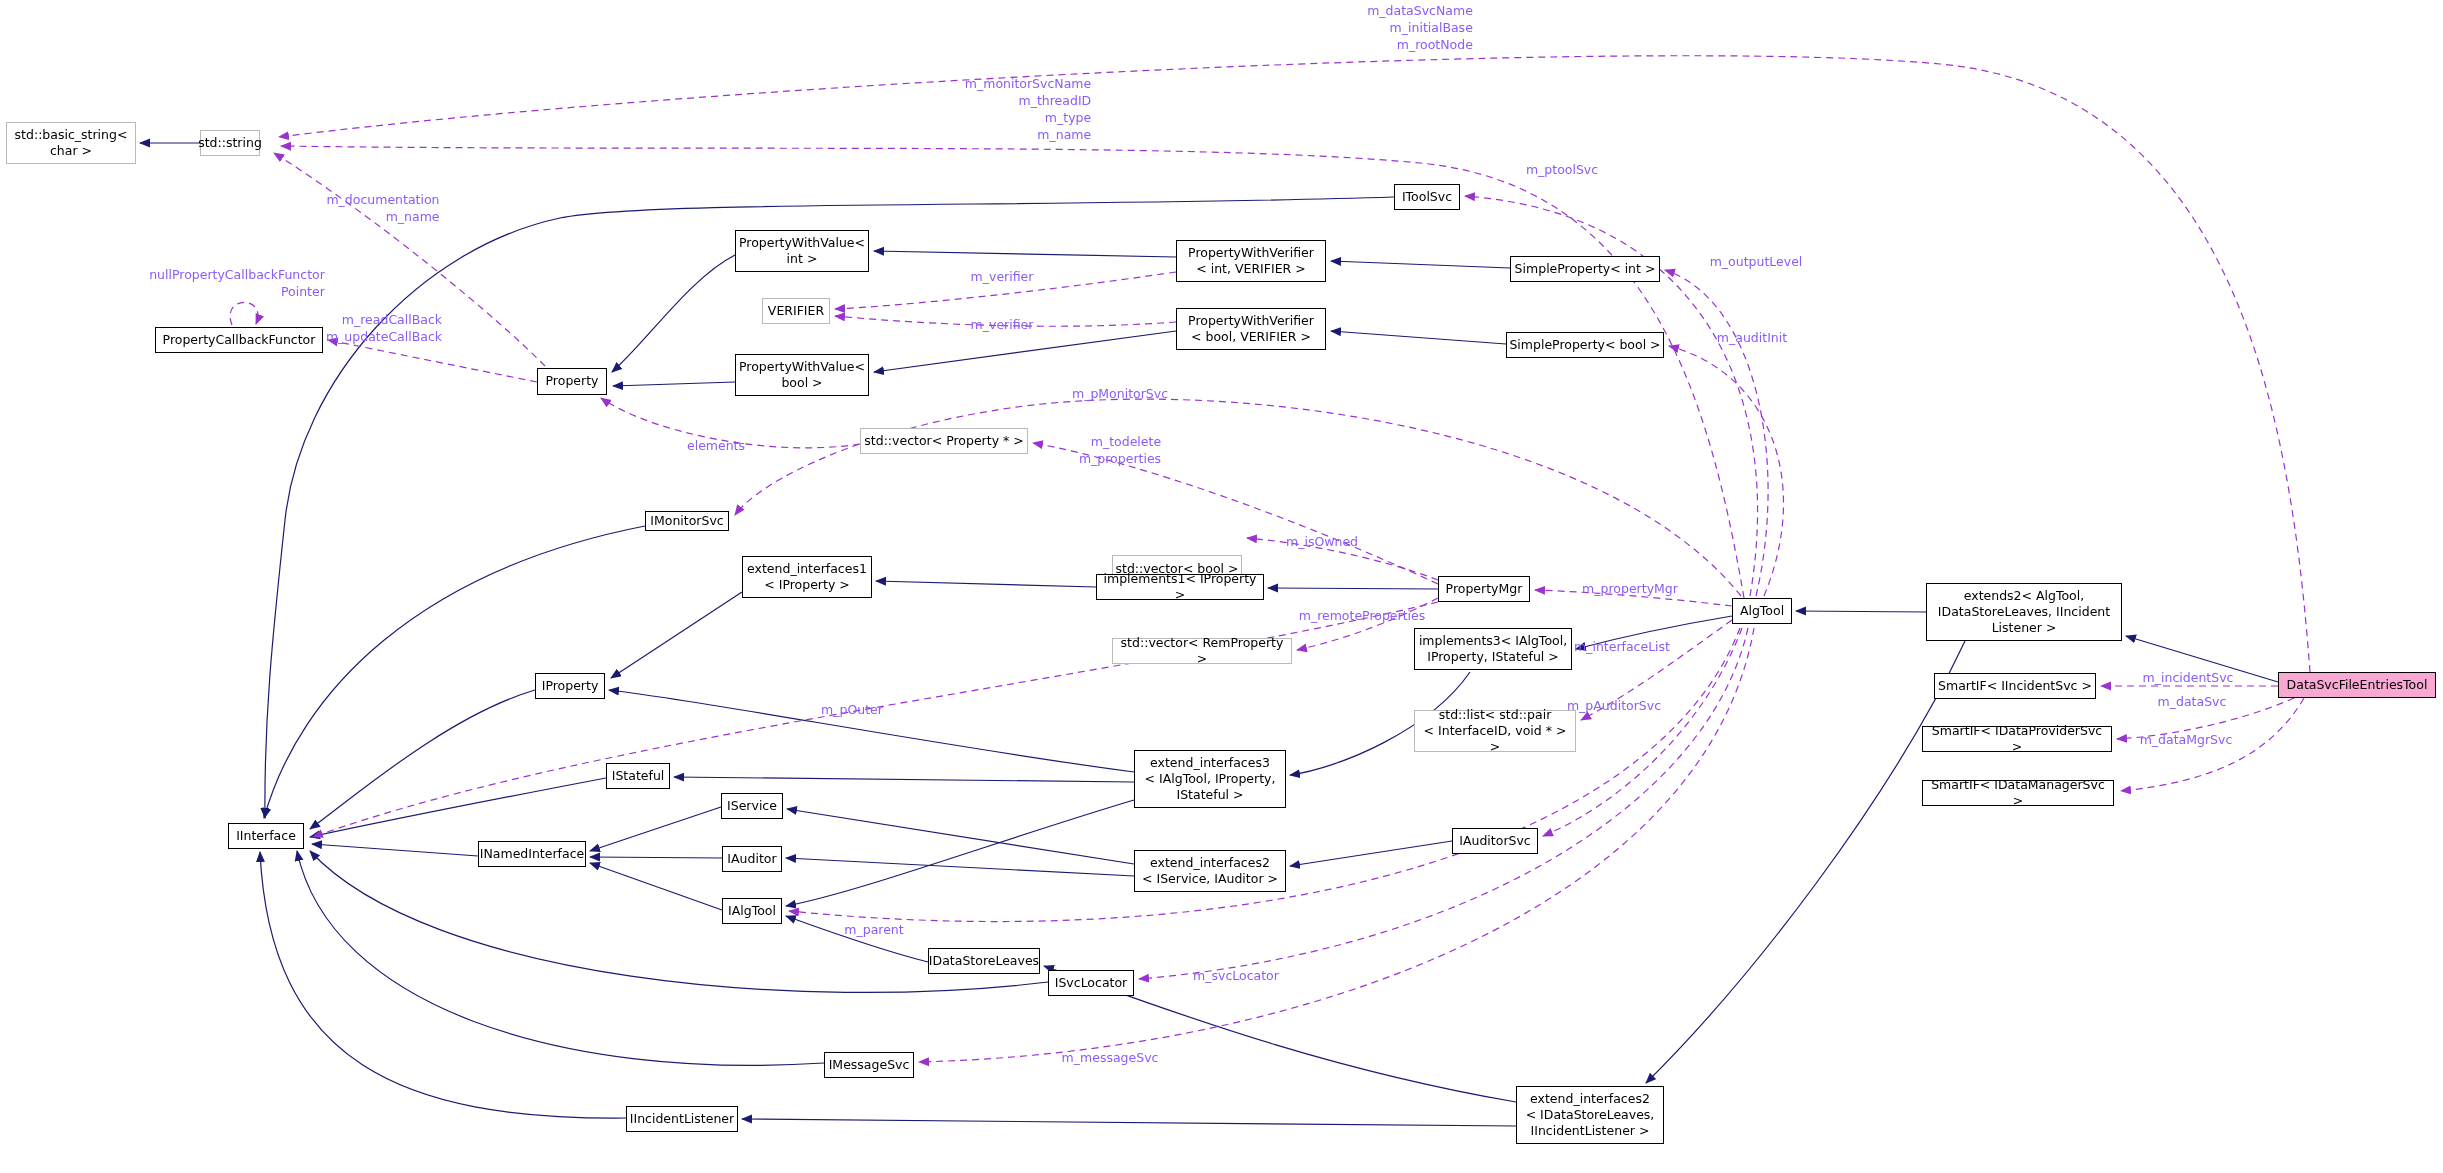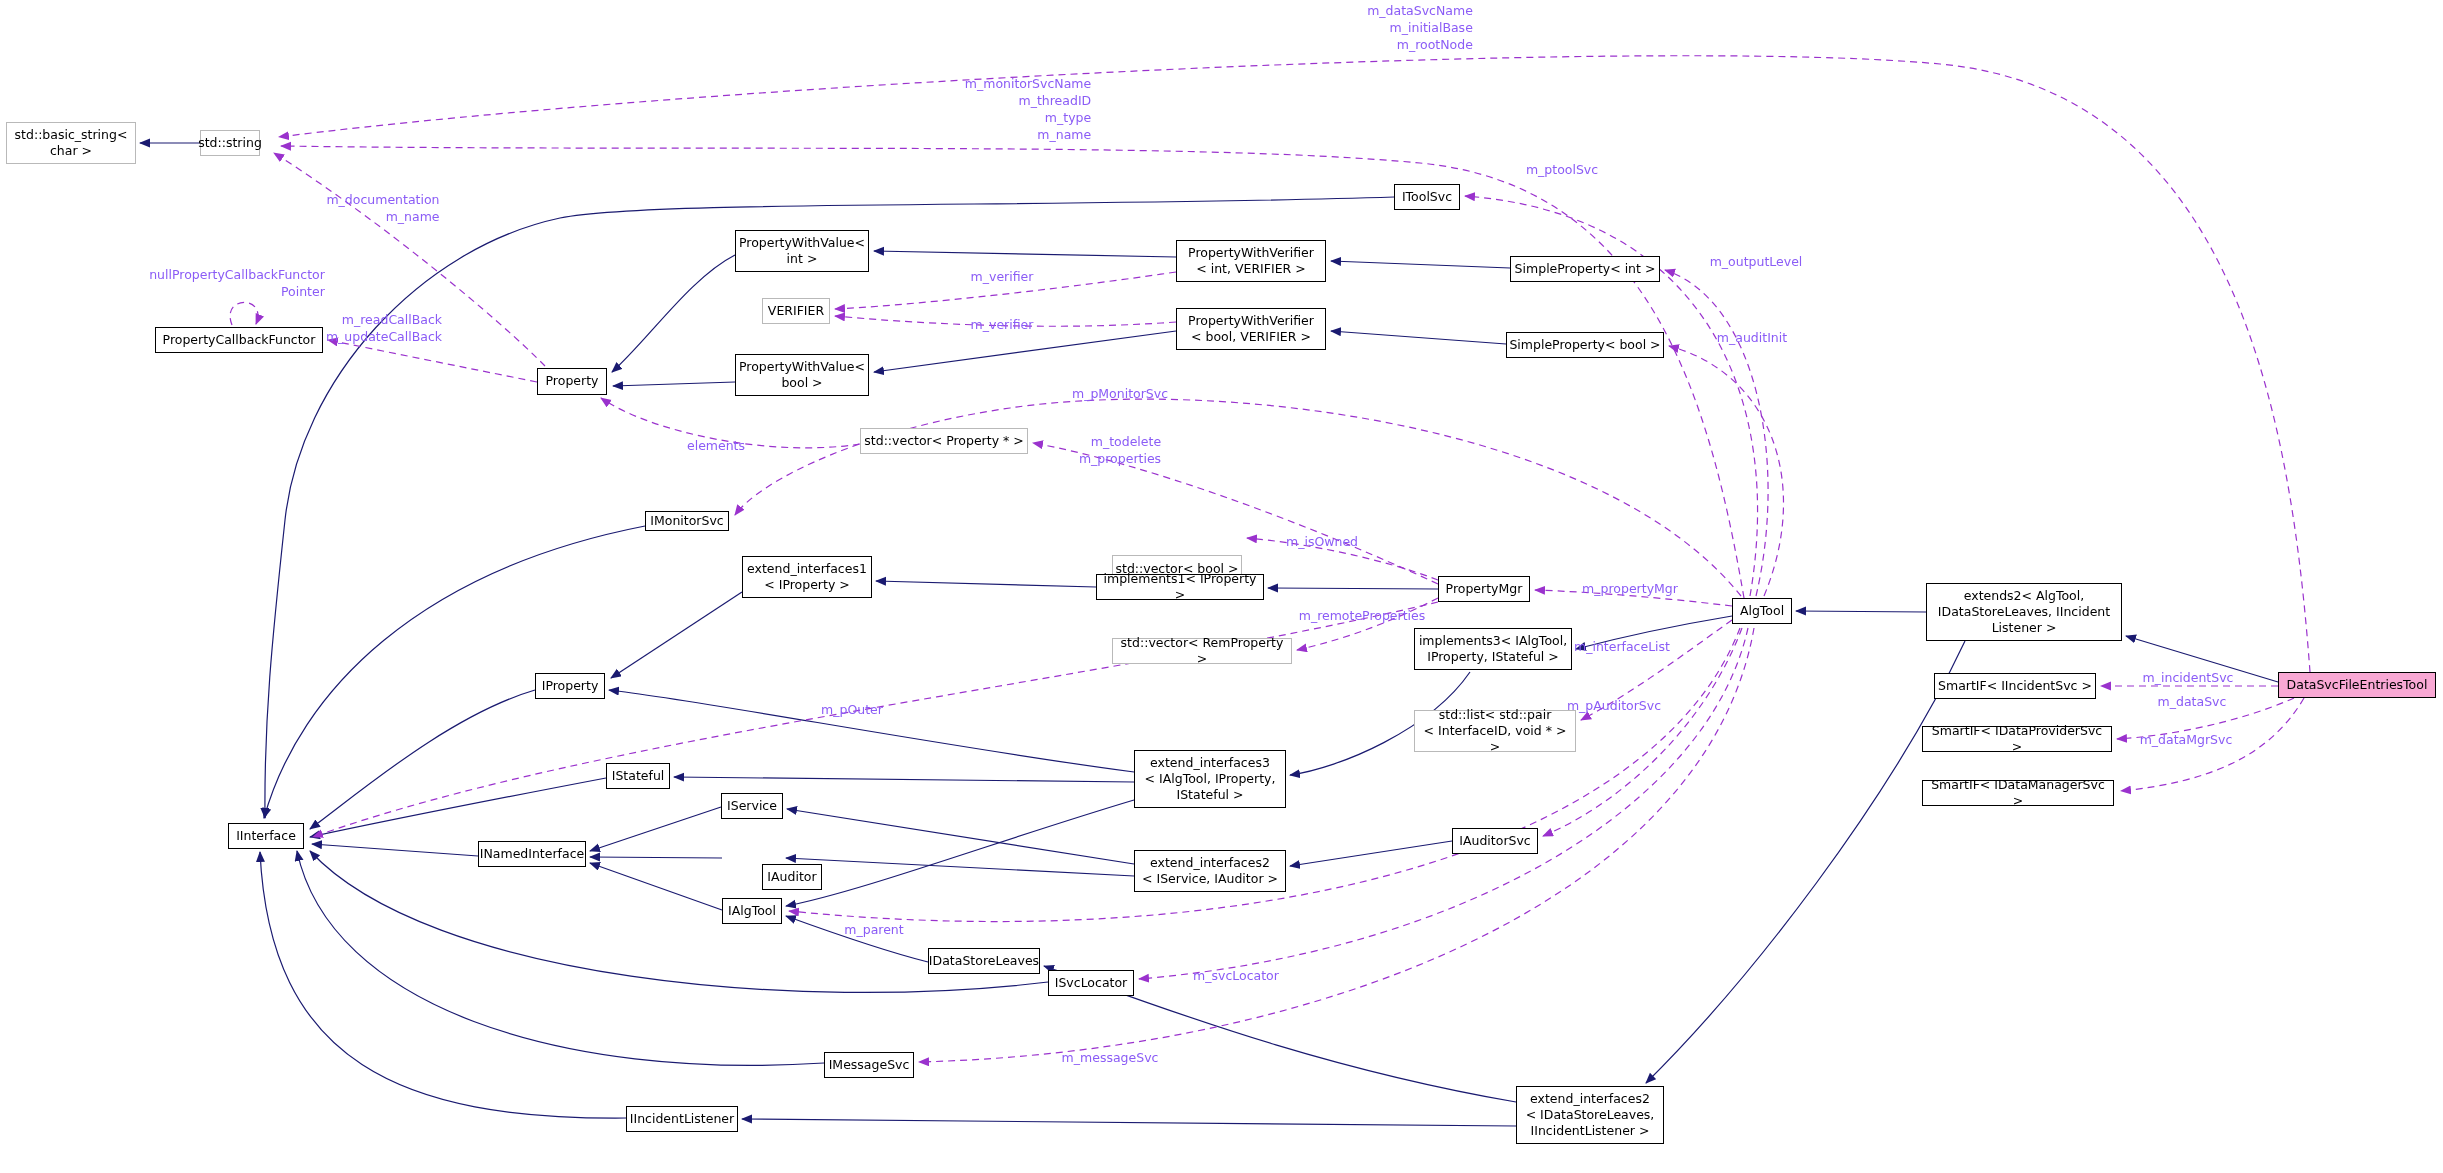--- a/index.html
+++ b/index.html
@@ -123,21 +123,21 @@
 <div class="node" style="left:1438px;top:576px;width:92px;height:26px;">PropertyMgr</div>
 <div class="node" style="left:1414px;top:628px;width:158px;height:42px;">implements3&lt; IAlgTool,
 IProperty, IStateful &gt;</div>
 <div class="node gray" style="left:1414px;top:710px;width:162px;height:42px;">std::list&lt; std::pair
 &lt; InterfaceID, void * &gt; &gt;</div>
 <div class="node" style="left:535px;top:673px;width:70px;height:26px;">IProperty</div>
 <div class="node" style="left:228px;top:823px;width:76px;height:26px;">IInterface</div>
 <div class="node" style="left:606px;top:763px;width:64px;height:26px;">IStateful</div>
 <div class="node" style="left:721px;top:793px;width:62px;height:26px;">IService</div>
 <div class="node" style="left:478px;top:841px;width:108px;height:26px;">INamedInterface</div>
-<div class="node" style="left:722px;top:864px;width:60px;height:26px;margin-left:40px;">IAuditor</div>
+<div class="node" style="left:722px;top:846px;width:60px;height:26px;">IAuditor</div>
 <div class="node" style="left:722px;top:898px;width:60px;height:26px;">IAlgTool</div>
 <div class="node" style="left:1134px;top:750px;width:152px;height:58px;">extend_interfaces3
 &lt; IAlgTool, IProperty,
 IStateful &gt;</div>
 <div class="node" style="left:1134px;top:850px;width:152px;height:42px;">extend_interfaces2
 &lt; IService, IAuditor &gt;</div>
 <div class="node" style="left:1452px;top:828px;width:86px;height:26px;">IAuditorSvc</div>
 <div class="node" style="left:1732px;top:598px;width:60px;height:26px;">AlgTool</div>
 <div class="node" style="left:1926px;top:583px;width:196px;height:58px;">extends2&lt; AlgTool,
 IDataStoreLeaves, IIncident

